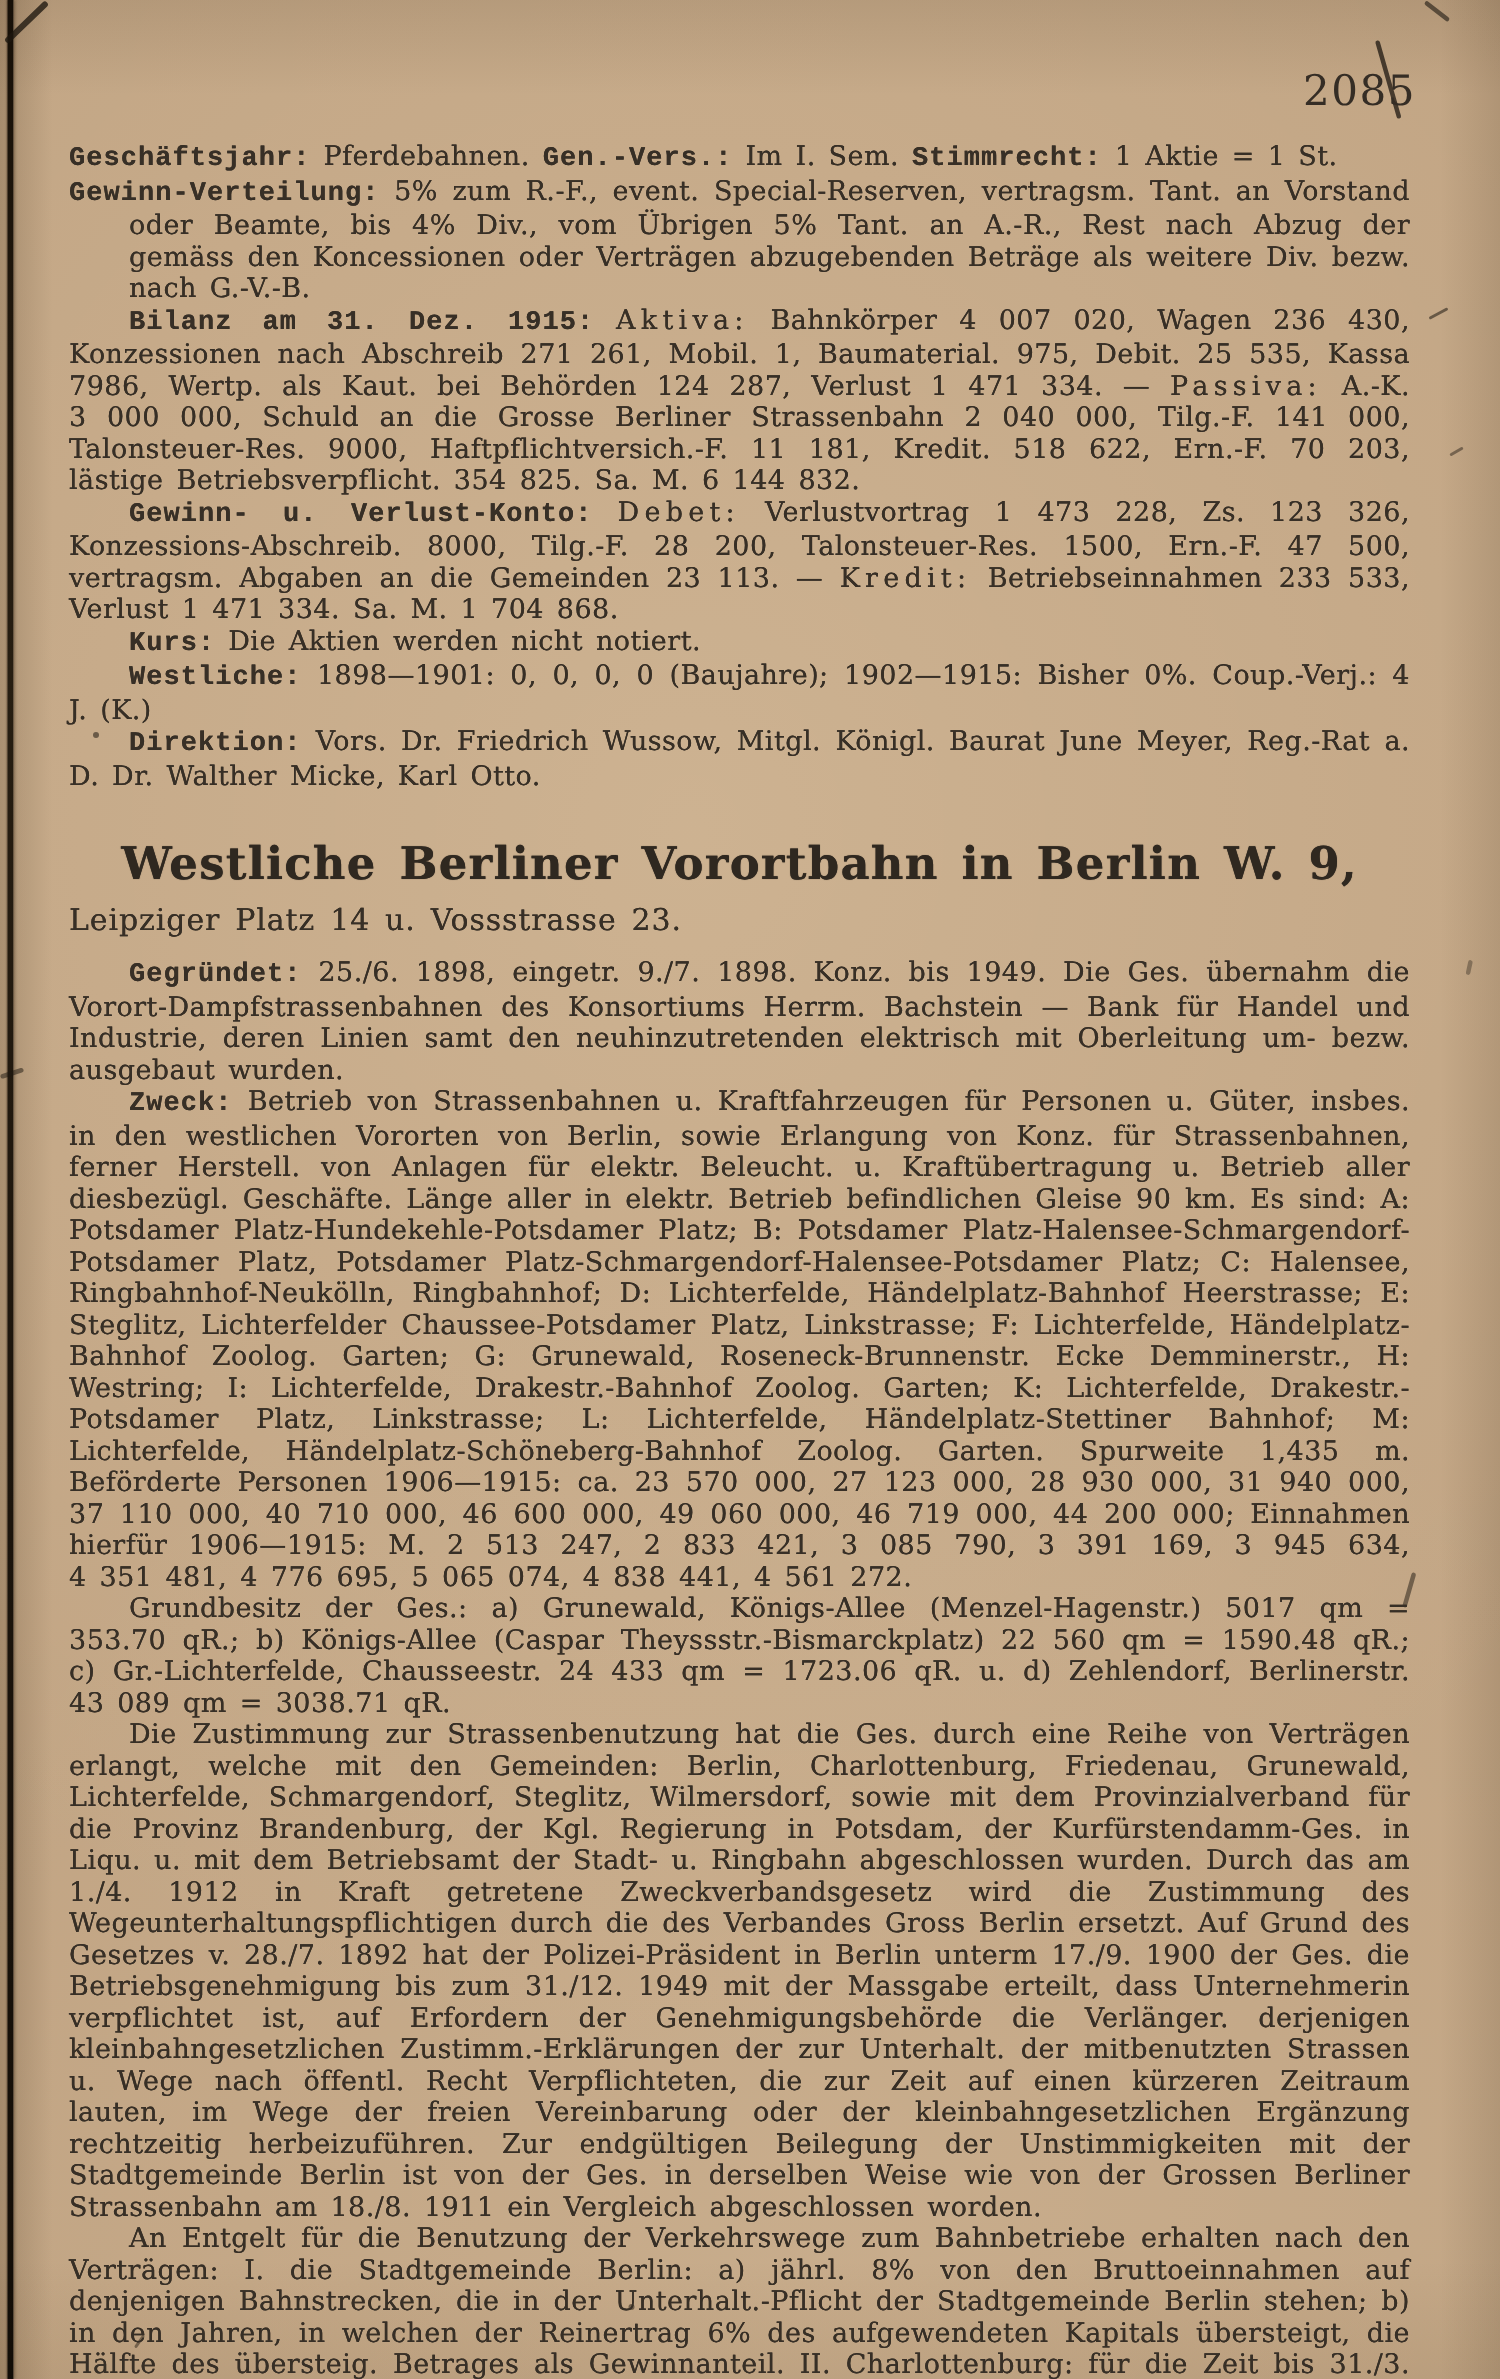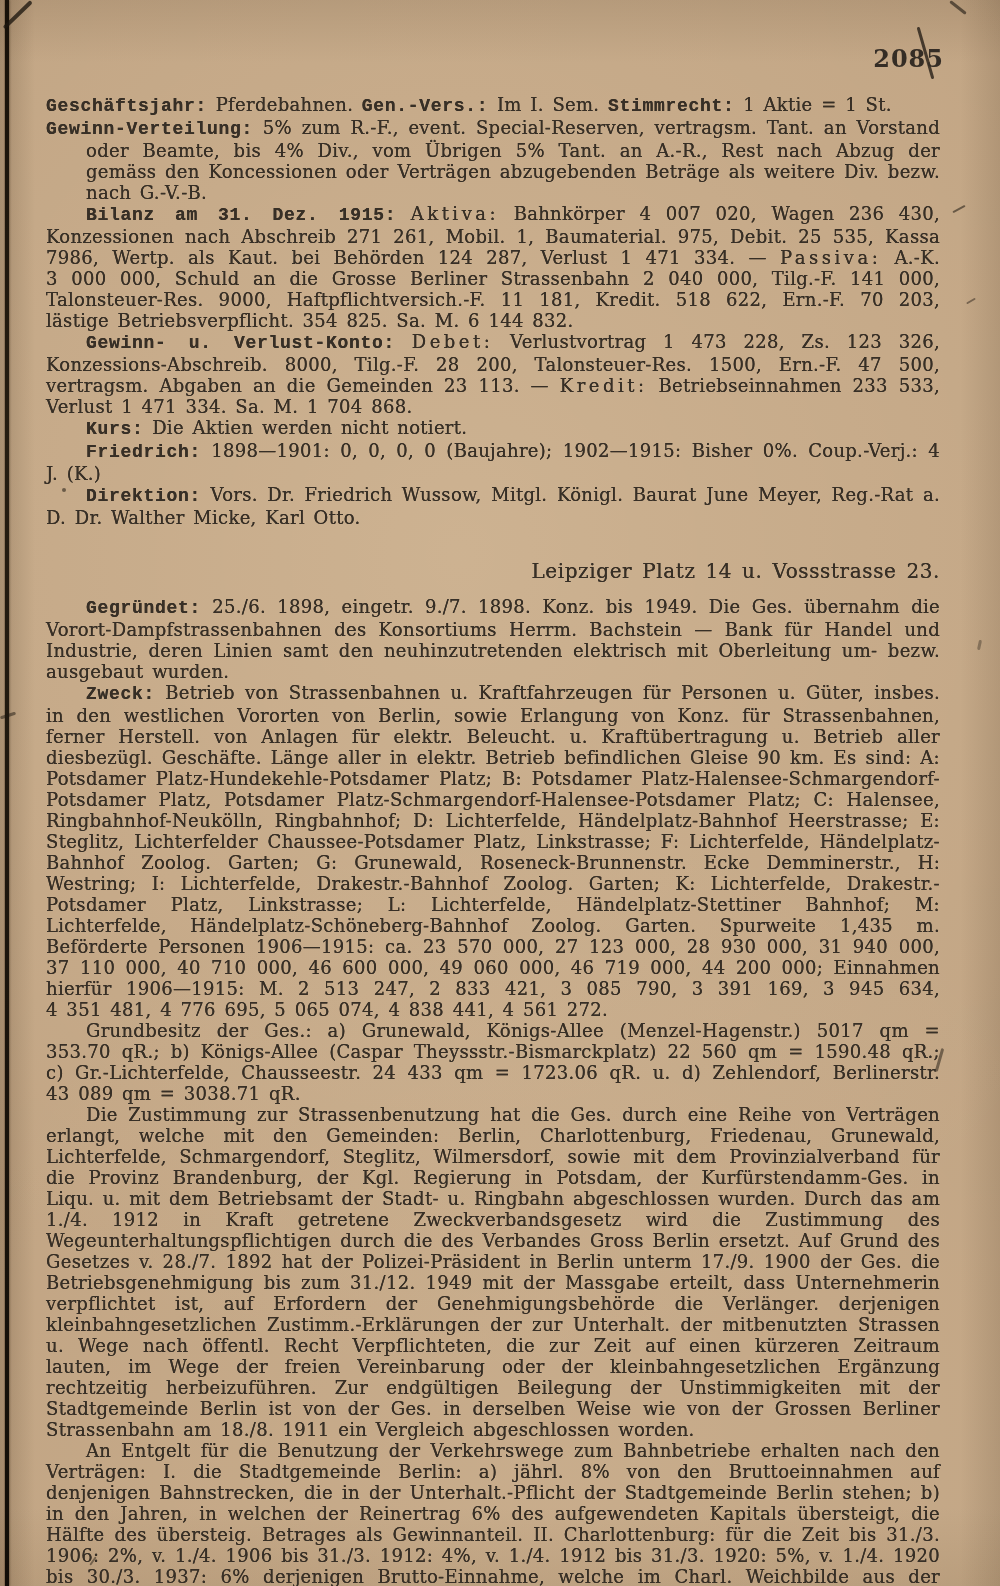--- a/index.html
+++ b/index.html
@@ -36,42 +36,42 @@
     position:relative;height:34px;
   }
   .header-title{
     display:block;text-align:center;
     font-size:19px;letter-spacing:.6px;word-spacing:2px;
     padding-right:70px;
     color:#3a322a;
   }
   .page-number{
     position:absolute;right:-4px;top:-6px;
-    font-size:24px;letter-spacing:1px;color:#352d25;font-weight:bold;
+    font-size:28px;letter-spacing:1px;color:#352d25;
   }
   .entry-top{margin-top:10px;}
   .para{
     margin:0;text-align:justify;
     font-size:18px;line-height:21px;
     letter-spacing:.3px;word-spacing:2.6px;
     text-shadow:0 0 .4px currentColor;
   }
   .para.ind{text-indent:40px;}
   .para.hang{padding-left:40px;text-indent:-40px;}
   .para b{font-weight:700;letter-spacing:.7px;font-family:Liberation Mono, monospace;}
   .para .gesperrt{letter-spacing:3.5px;}
   .entry-company{margin-top:30px;}
   .company-title{
     margin:0;text-align:center;
     font-size:30px;line-height:38px;font-weight:700;
     letter-spacing:.8px;word-spacing:4px;color:#2f2820;
     text-shadow:0 0 .5px currentColor;
   }
   .company-address{
-    text-align:right;font-size:20px;line-height:26px;
+    text-align:left;font-size:20px;line-height:26px;
     letter-spacing:.6px;word-spacing:3px;margin-top:4px;
     text-shadow:0 0 .4px currentColor;
   }
   .company-paragraphs{margin-top:12px;}
 </style>
 </head>
 <body>
 
 <div class="page">
 
@@ -95,26 +95,27 @@
       <span class="page-number">2085</span>
     </div>
 
     <section class="entry entry-top">
       <div>
           <p class="para lead"><b>Geschäftsjahr:</b><span> Pferdebahnen.  </span><b>Gen.-Vers.:</b><span> Im I. Sem.  </span><b>Stimmrecht:</b><span> 1 Aktie = 1 St.</span></p>
           <p class="para hang"><b>Gewinn-Verteilung:</b><span> 5% zum R.-F., event. Special-Reserven, vertragsm. Tant. an Vorstand oder Beamte, bis 4% Div., vom Übrigen 5% Tant. an A.-R., Rest nach Abzug der gemäss den Koncessionen oder Verträgen abzugebenden Beträge als weitere Div. bezw. nach G.-V.-B.</span></p>
           <p class="para ind"><b>Bilanz am 31. Dez. 1915:</b><span> </span><span class="gesperrt">Aktiva:</span><span> Bahnkörper 4&nbsp;007&nbsp;020, Wagen 236&nbsp;430, Konzessionen nach Abschreib 271&nbsp;261, Mobil. 1, Baumaterial. 975, Debit. 25&nbsp;535, Kassa 7986, Wertp. als Kaut. bei Behörden 124&nbsp;287, Verlust 1&nbsp;471&nbsp;334. — </span><span class="gesperrt">Passiva:</span><span> A.-K. 3&nbsp;000&nbsp;000, Schuld an die Grosse Berliner Strassenbahn 2&nbsp;040&nbsp;000, Tilg.-F. 141&nbsp;000, Talonsteuer-Res. 9000, Haftpflichtversich.-F. 11&nbsp;181, Kredit. 518&nbsp;622, Ern.-F. 70&nbsp;203, lästige Betriebsverpflicht. 354&nbsp;825. Sa. M. 6&nbsp;144&nbsp;832.</span></p>
           <p class="para ind"><b>Gewinn- u. Verlust-Konto:</b><span> </span><span class="gesperrt">Debet:</span><span> Verlustvortrag 1&nbsp;473&nbsp;228, Zs. 123&nbsp;326, Konzessions-Abschreib. 8000, Tilg.-F. 28&nbsp;200, Talonsteuer-Res. 1500, Ern.-F. 47&nbsp;500, vertragsm. Abgaben an die Gemeinden 23&nbsp;113. — </span><span class="gesperrt">Kredit:</span><span> Betriebseinnahmen 233&nbsp;533, Verlust 1&nbsp;471&nbsp;334. Sa. M. 1&nbsp;704&nbsp;868.</span></p>
           <p class="para ind"><b>Kurs:</b><span> Die Aktien werden nicht notiert.</span></p>
-          <p class="para ind"><b>Friedrich:</b><span> 1898—1901: 0, 0, 0, 0 (Baujahre); 1902—1915: Bisher 0%.  Coup.-Verj.: 4 J. (K.)</span></p>
+          <p class="para ind"><b>Westliche:</b><span> 1898—1901: 0, 0, 0, 0 (Baujahre); 1902—1915: Bisher 0%.  Coup.-Verj.: 4 J. (K.)</span></p>
           <p class="para ind"><b>Direktion:</b><span> Vors. Dr. Friedrich Wussow, Mitgl. Königl. Baurat June Meyer, Reg.-Rat a. D. Dr. Walther Micke, Karl Otto.</span></p>
         </div>
     </section>
 
     <section class="entry entry-company">
+      <h1 class="company-title">Westliche Berliner Vorortbahn in Berlin W. 9,</h1>
       <div class="company-address">Leipziger Platz 14 u. Vossstrasse 23.</div>
       <div class="company-paragraphs">
           <p class="para ind"><b>Gegründet:</b><span> 25./6. 1898, eingetr. 9./7. 1898.  Konz. bis 1949.  Die Ges. übernahm die Vorort-Dampfstrassenbahnen des Konsortiums Herrm. Bachstein — Bank für Handel und Industrie, deren Linien samt den neuhinzutretenden elektrisch mit Oberleitung um- bezw. ausgebaut wurden.</span></p>
           <p class="para ind"><b>Zweck:</b><span> Betrieb von Strassenbahnen u. Kraftfahrzeugen für Personen u. Güter, insbes. in den westlichen Vororten von Berlin, sowie Erlangung von Konz. für Strassenbahnen, ferner Herstell. von Anlagen für elektr. Beleucht. u. Kraftübertragung u. Betrieb aller diesbezügl. Geschäfte.  Länge aller in elektr. Betrieb befindlichen Gleise 90 km.  Es sind: A: Potsdamer Platz-Hundekehle-Potsdamer Platz; B: Potsdamer Platz-Halensee-Schmargendorf-Potsdamer Platz, Potsdamer Platz-Schmargendorf-Halensee-Potsdamer Platz; C: Halensee, Ringbahnhof-Neukölln, Ringbahnhof; D: Lichterfelde, Händelplatz-Bahnhof Heerstrasse; E: Steglitz, Lichterfelder Chaussee-Potsdamer Platz, Linkstrasse; F: Lichterfelde, Händelplatz-Bahnhof Zoolog. Garten; G: Grunewald, Roseneck-Brunnenstr. Ecke Demminerstr., H: Westring; I: Lichterfelde, Drakestr.-Bahnhof Zoolog. Garten; K: Lichterfelde, Drakestr.-Potsdamer Platz, Linkstrasse; L: Lichterfelde, Händelplatz-Stettiner Bahnhof; M: Lichterfelde, Händelplatz-Schöneberg-Bahnhof Zoolog. Garten.  Spurweite 1,435 m.  Beförderte Personen 1906—1915: ca. 23&nbsp;570&nbsp;000, 27&nbsp;123&nbsp;000, 28&nbsp;930&nbsp;000, 31&nbsp;940&nbsp;000, 37&nbsp;110&nbsp;000, 40&nbsp;710&nbsp;000, 46&nbsp;600&nbsp;000, 49&nbsp;060&nbsp;000, 46&nbsp;719&nbsp;000, 44&nbsp;200&nbsp;000; Einnahmen hierfür 1906—1915: M. 2&nbsp;513&nbsp;247, 2&nbsp;833&nbsp;421, 3&nbsp;085&nbsp;790, 3&nbsp;391&nbsp;169, 3&nbsp;945&nbsp;634, 4&nbsp;351&nbsp;481, 4&nbsp;776&nbsp;695, 5&nbsp;065&nbsp;074, 4&nbsp;838&nbsp;441, 4&nbsp;561&nbsp;272.</span></p>
           <p class="para ind"><span>Grundbesitz der Ges.: a) Grunewald, Königs-Allee (Menzel-Hagenstr.) 5017&nbsp;qm = 353.70&nbsp;qR.; b) Königs-Allee (Caspar Theyssstr.-Bismarckplatz) 22&nbsp;560 qm = 1590.48 qR.; c) Gr.-Lichterfelde, Chausseestr. 24&nbsp;433 qm = 1723.06 qR. u. d) Zehlendorf, Berlinerstr. 43&nbsp;089 qm = 3038.71 qR.</span></p>
           <p class="para ind"><span>Die Zustimmung zur Strassenbenutzung hat die Ges. durch eine Reihe von Verträgen erlangt, welche mit den Gemeinden: Berlin, Charlottenburg, Friedenau, Grunewald, Lichterfelde, Schmargendorf, Steglitz, Wilmersdorf, sowie mit dem Provinzialverband für die Provinz Brandenburg, der Kgl. Regierung in Potsdam, der Kurfürstendamm-Ges. in Liqu. u. mit dem Betriebsamt der Stadt- u. Ringbahn abgeschlossen wurden.  Durch das am 1./4. 1912 in Kraft getretene Zweckverbandsgesetz wird die Zustimmung des Wegeunterhaltungspflichtigen durch die des Verbandes Gross Berlin ersetzt.  Auf Grund des Gesetzes v. 28./7. 1892 hat der Polizei-Präsident in Berlin unterm 17./9. 1900 der Ges. die Betriebsgenehmigung bis zum 31./12. 1949 mit der Massgabe erteilt, dass Unternehmerin verpflichtet ist, auf Erfordern der Genehmigungsbehörde die Verlänger. derjenigen kleinbahngesetzlichen Zustimm.-Erklärungen der zur Unterhalt. der mitbenutzten Strassen u. Wege nach öffentl. Recht Verpflichteten, die zur Zeit auf einen kürzeren Zeitraum lauten, im Wege der freien Vereinbarung oder der kleinbahngesetzlichen Ergänzung rechtzeitig herbeizuführen.  Zur endgültigen Beilegung der Unstimmigkeiten mit der Stadtgemeinde Berlin ist von der Ges. in derselben Weise wie von der Grossen Berliner Strassenbahn am 18./8. 1911 ein Vergleich abgeschlossen worden.</span></p>
           <p class="para ind"><span>An Entgelt für die Benutzung der Verkehrswege zum Bahnbetriebe erhalten nach den Verträgen: I. die Stadtgemeinde Berlin: a) jährl. 8% von den Bruttoeinnahmen auf denjenigen Bahnstrecken, die in der Unterhalt.-Pflicht der Stadtgemeinde Berlin stehen; b) in den Jahren, in welchen der Reinertrag 6% des aufgewendeten Kapitals übersteigt, die Hälfte des übersteig. Betrages als Gewinnanteil.  II. Charlottenburg: für die Zeit bis 31./3. 1906: 2%, v. 1./4. 1906 bis 31./3. 1912: 4%, v. 1./4. 1912 bis 31./3. 1920: 5%, v. 1./4. 1920 bis 30./3. 1937: 6% derjenigen Brutto-Einnahme, welche im Charl. Weichbilde aus der Beförderung von Per-</span></p>
         </div>
     </section>
 

